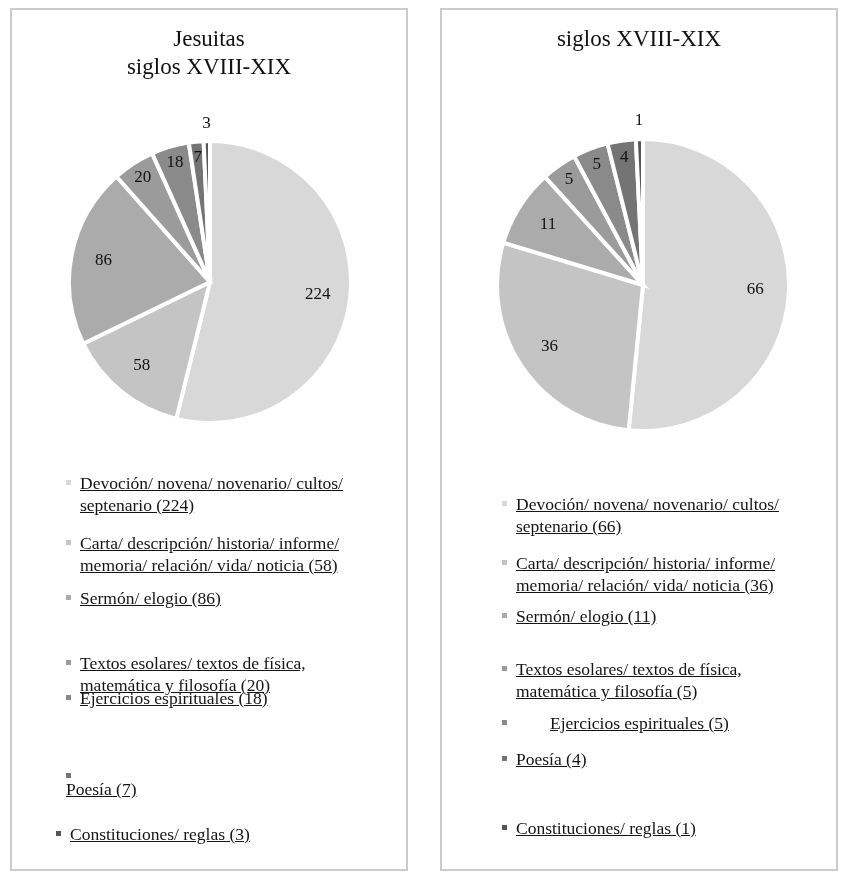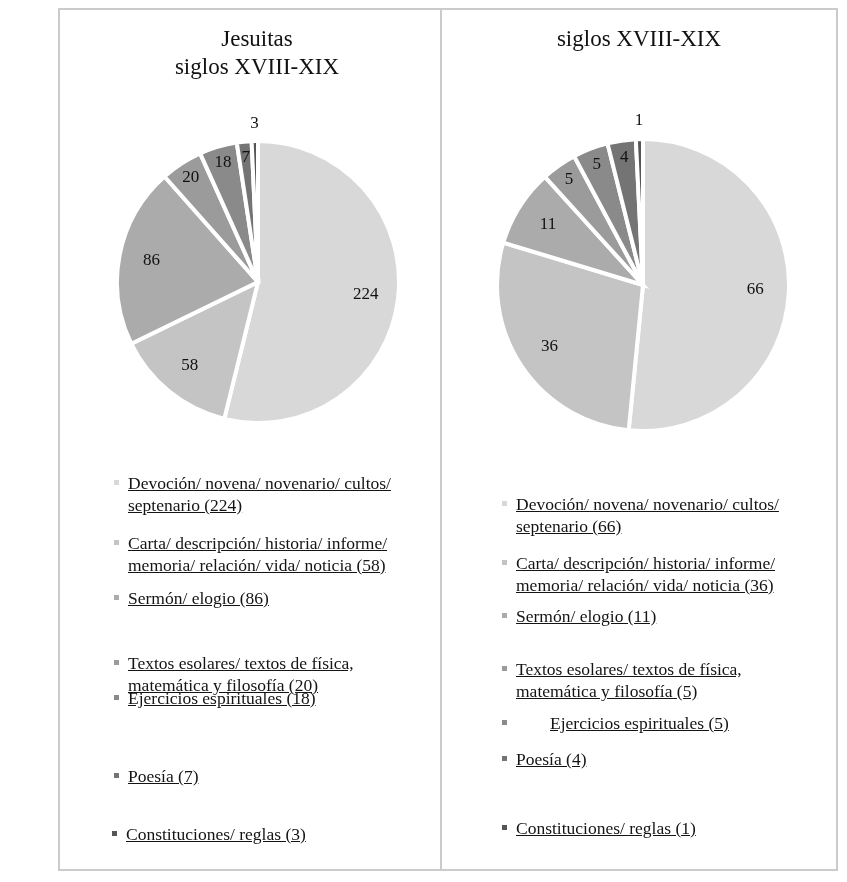--- a/index.html
+++ b/index.html
@@ -4,21 +4,21 @@
 <style>
   html,body{margin:0;padding:0;}
   body{
     width:847px;height:882px;position:relative;background:#ffffff;
     font-family:"Liberation Serif","DejaVu Serif",serif;color:#141414;
   }
   .panel{
     position:absolute;top:8px;width:394px;height:859px;
     border:2px solid #cbcbcb;background:#ffffff;
   }
-  .panel.left{left:10px;margin-left:48px;}
+  .panel.left{left:10px;}
   .panel.right{left:440px;}
   .chart-title{
     position:absolute;top:15px;left:0;width:100%;
     text-align:center;font-size:23px;line-height:1.22;color:#111;
   }
   .pie-svg{position:absolute;overflow:visible;}
   .pie-svg text{
     font-family:"Liberation Serif","DejaVu Serif",serif;
     font-size:17px;fill:#111;
   }
@@ -75,25 +75,25 @@
       </div>
       <div class="legend-item" style="top: 642px; left: 54px;">
         <span class="legend-swatch" style="background: rgb(155, 155, 155);"></span>
         <span class="legend-text">Textos esolares/ textos de física,
 matemática y filosofía (20)</span>
       </div>
       <div class="legend-item" style="top: 677px; left: 54px;">
         <span class="legend-swatch" style="background: rgb(138, 138, 138);"></span>
         <span class="legend-text">Ejercicios espirituales (18)</span>
       </div>
-      <div class="legend-item" style="top: 755px; left: 54px;">
+      <div class="legend-item" style="top: 755px; left: 54px; flex-direction: column;">
         <span class="legend-swatch" style="background: rgb(116, 116, 116);"></span>
         <span class="legend-text">Poesía (7)</span>
       </div>
-      <div class="legend-item" style="top: 813px; left: 52px;">
+      <div class="legend-item" style="top: 813px; left: 44px;">
         <span class="legend-swatch" style="background: rgb(86, 86, 86);"></span>
         <span class="legend-text">Constituciones/ reglas (3)</span>
       </div>
     </div>
 </div>
 
 <div class="panel right">
   <div class="chart-title">
     <div>siglos XVIII-XIX</div>
   </div>

